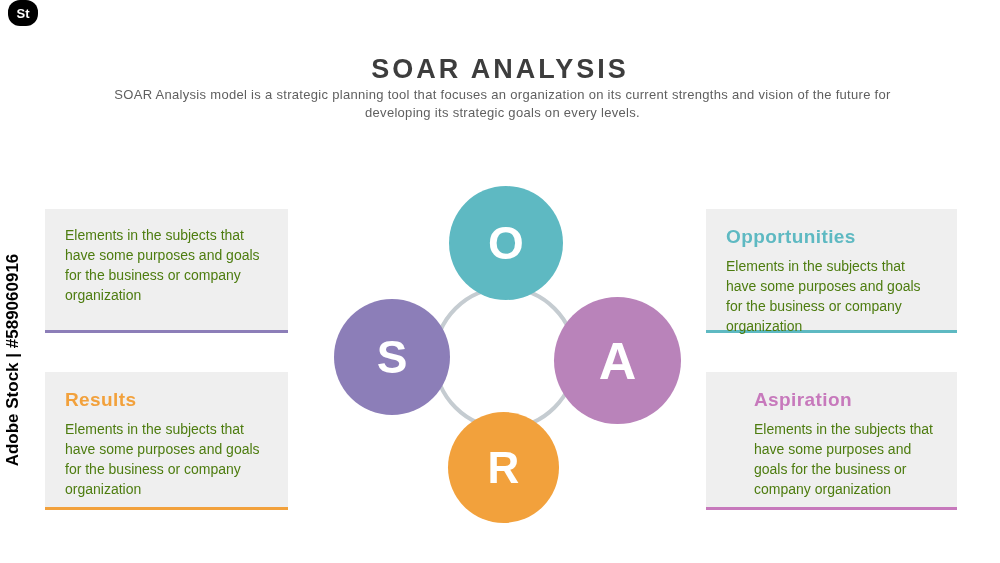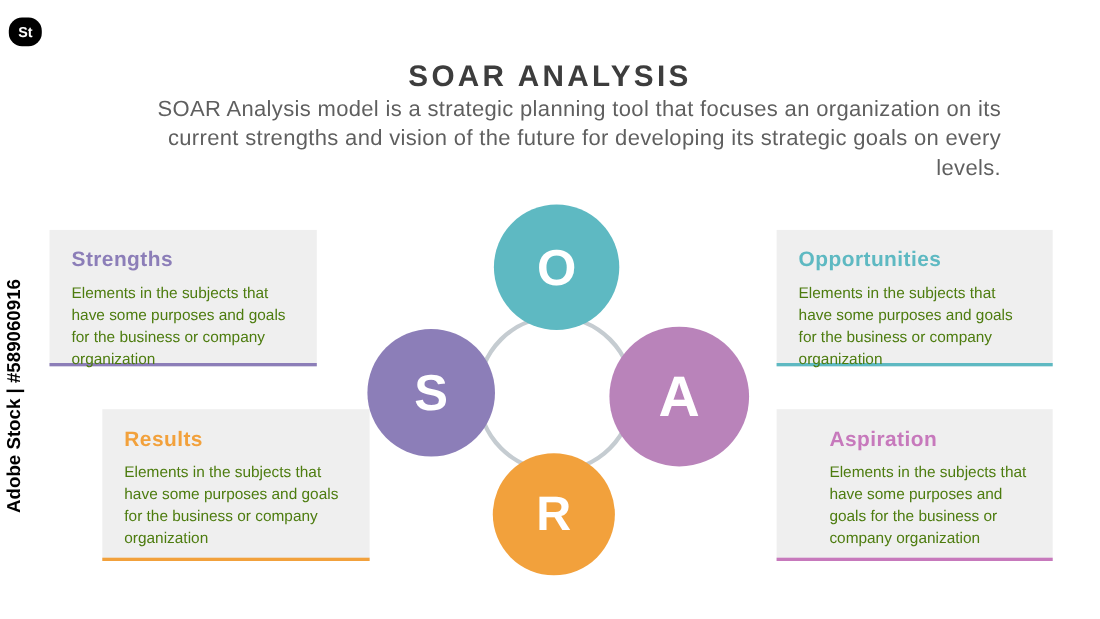--- a/index.html
+++ b/index.html
@@ -21,22 +21,22 @@
     text-align: center;
     font-size: 27px;
     font-weight: bold;
     letter-spacing: 3px;
     color: #3d3d3d;
   }
   .desc {
     position: absolute;
     top: 86px; left: 95px; right: 90px;
     margin: 0;
-    text-align: right;
-    font-size: 20px;
+    text-align: center;
+    font-size: 13px;
     line-height: 1.35;
     letter-spacing: 0.3px;
     color: #5f5f5f;
   }
 
   
   .card {
     position: absolute;
     background: #efefef;
     border-bottom: 3px solid #ccc;
@@ -78,21 +78,21 @@
     z-index: 2;
   }
   .c-o { left: 449px; top: 186px; width: 114px; height: 114px; font-size: 46px; }
   .c-s { left: 334px; top: 299px; width: 116px; height: 116px; font-size: 46px; }
   .c-a { left: 554px; top: 297px; width: 127px; height: 127px; font-size: 52px; }
   .c-r { left: 448px; top: 412px; width: 111px; height: 111px; font-size: 44px; }
 
   
   .wm-logo {
     position: absolute;
-    left: 8px; top: 16px;
+    left: 8px; top: 0;
     width: 30px; height: 26px;
     background: #000000;
     border-radius: 12px;
     color: #ffffff;
     display: flex;
     align-items: center;
     justify-content: center;
     font-size: 13px;
     font-weight: bold;
     z-index: 5;
@@ -117,24 +117,23 @@
 
   <div class="wm-logo">
     <span>St</span>
   </div>
   <div class="wm-text">Adobe Stock | #589060916</div>
 
   <h1 class="title">SOAR ANALYSIS</h1>
   <p class="desc">SOAR Analysis model is a strategic planning tool that focuses an organization on its current strengths and vision of the future for developing its strategic goals on every levels.</p>
 
   <div class="card pos-tl" style="border-bottom-color: rgb(140, 126, 184);">
-    <div class="card-title" style="color: rgb(140, 126, 184);">Strengths</div>
     <div class="card-body">Elements in the subjects that have some purposes and goals for the business or company organization</div>
   </div>
-  <div class="card pos-bl" style="border-bottom-color: rgb(242, 161, 60); margin-left: 48px;">
+  <div class="card pos-bl" style="border-bottom-color: rgb(242, 161, 60);">
     <div class="card-title" style="color: rgb(242, 161, 60);">Results</div>
     <div class="card-body">Elements in the subjects that have some purposes and goals for the business or company organization</div>
   </div>
 
   <div class="card pos-tr" style="border-bottom-color: rgb(94, 185, 194);">
     <div class="card-title" style="color: rgb(94, 185, 194);">Opportunities</div>
     <div class="card-body">Elements in the subjects that have some purposes and goals for the business or company organization</div>
   </div>
   <div class="card pos-br" style="border-bottom-color: rgb(199, 121, 188); padding-left: 48px;">
     <div class="card-title" style="color: rgb(199, 121, 188);">Aspiration</div>

